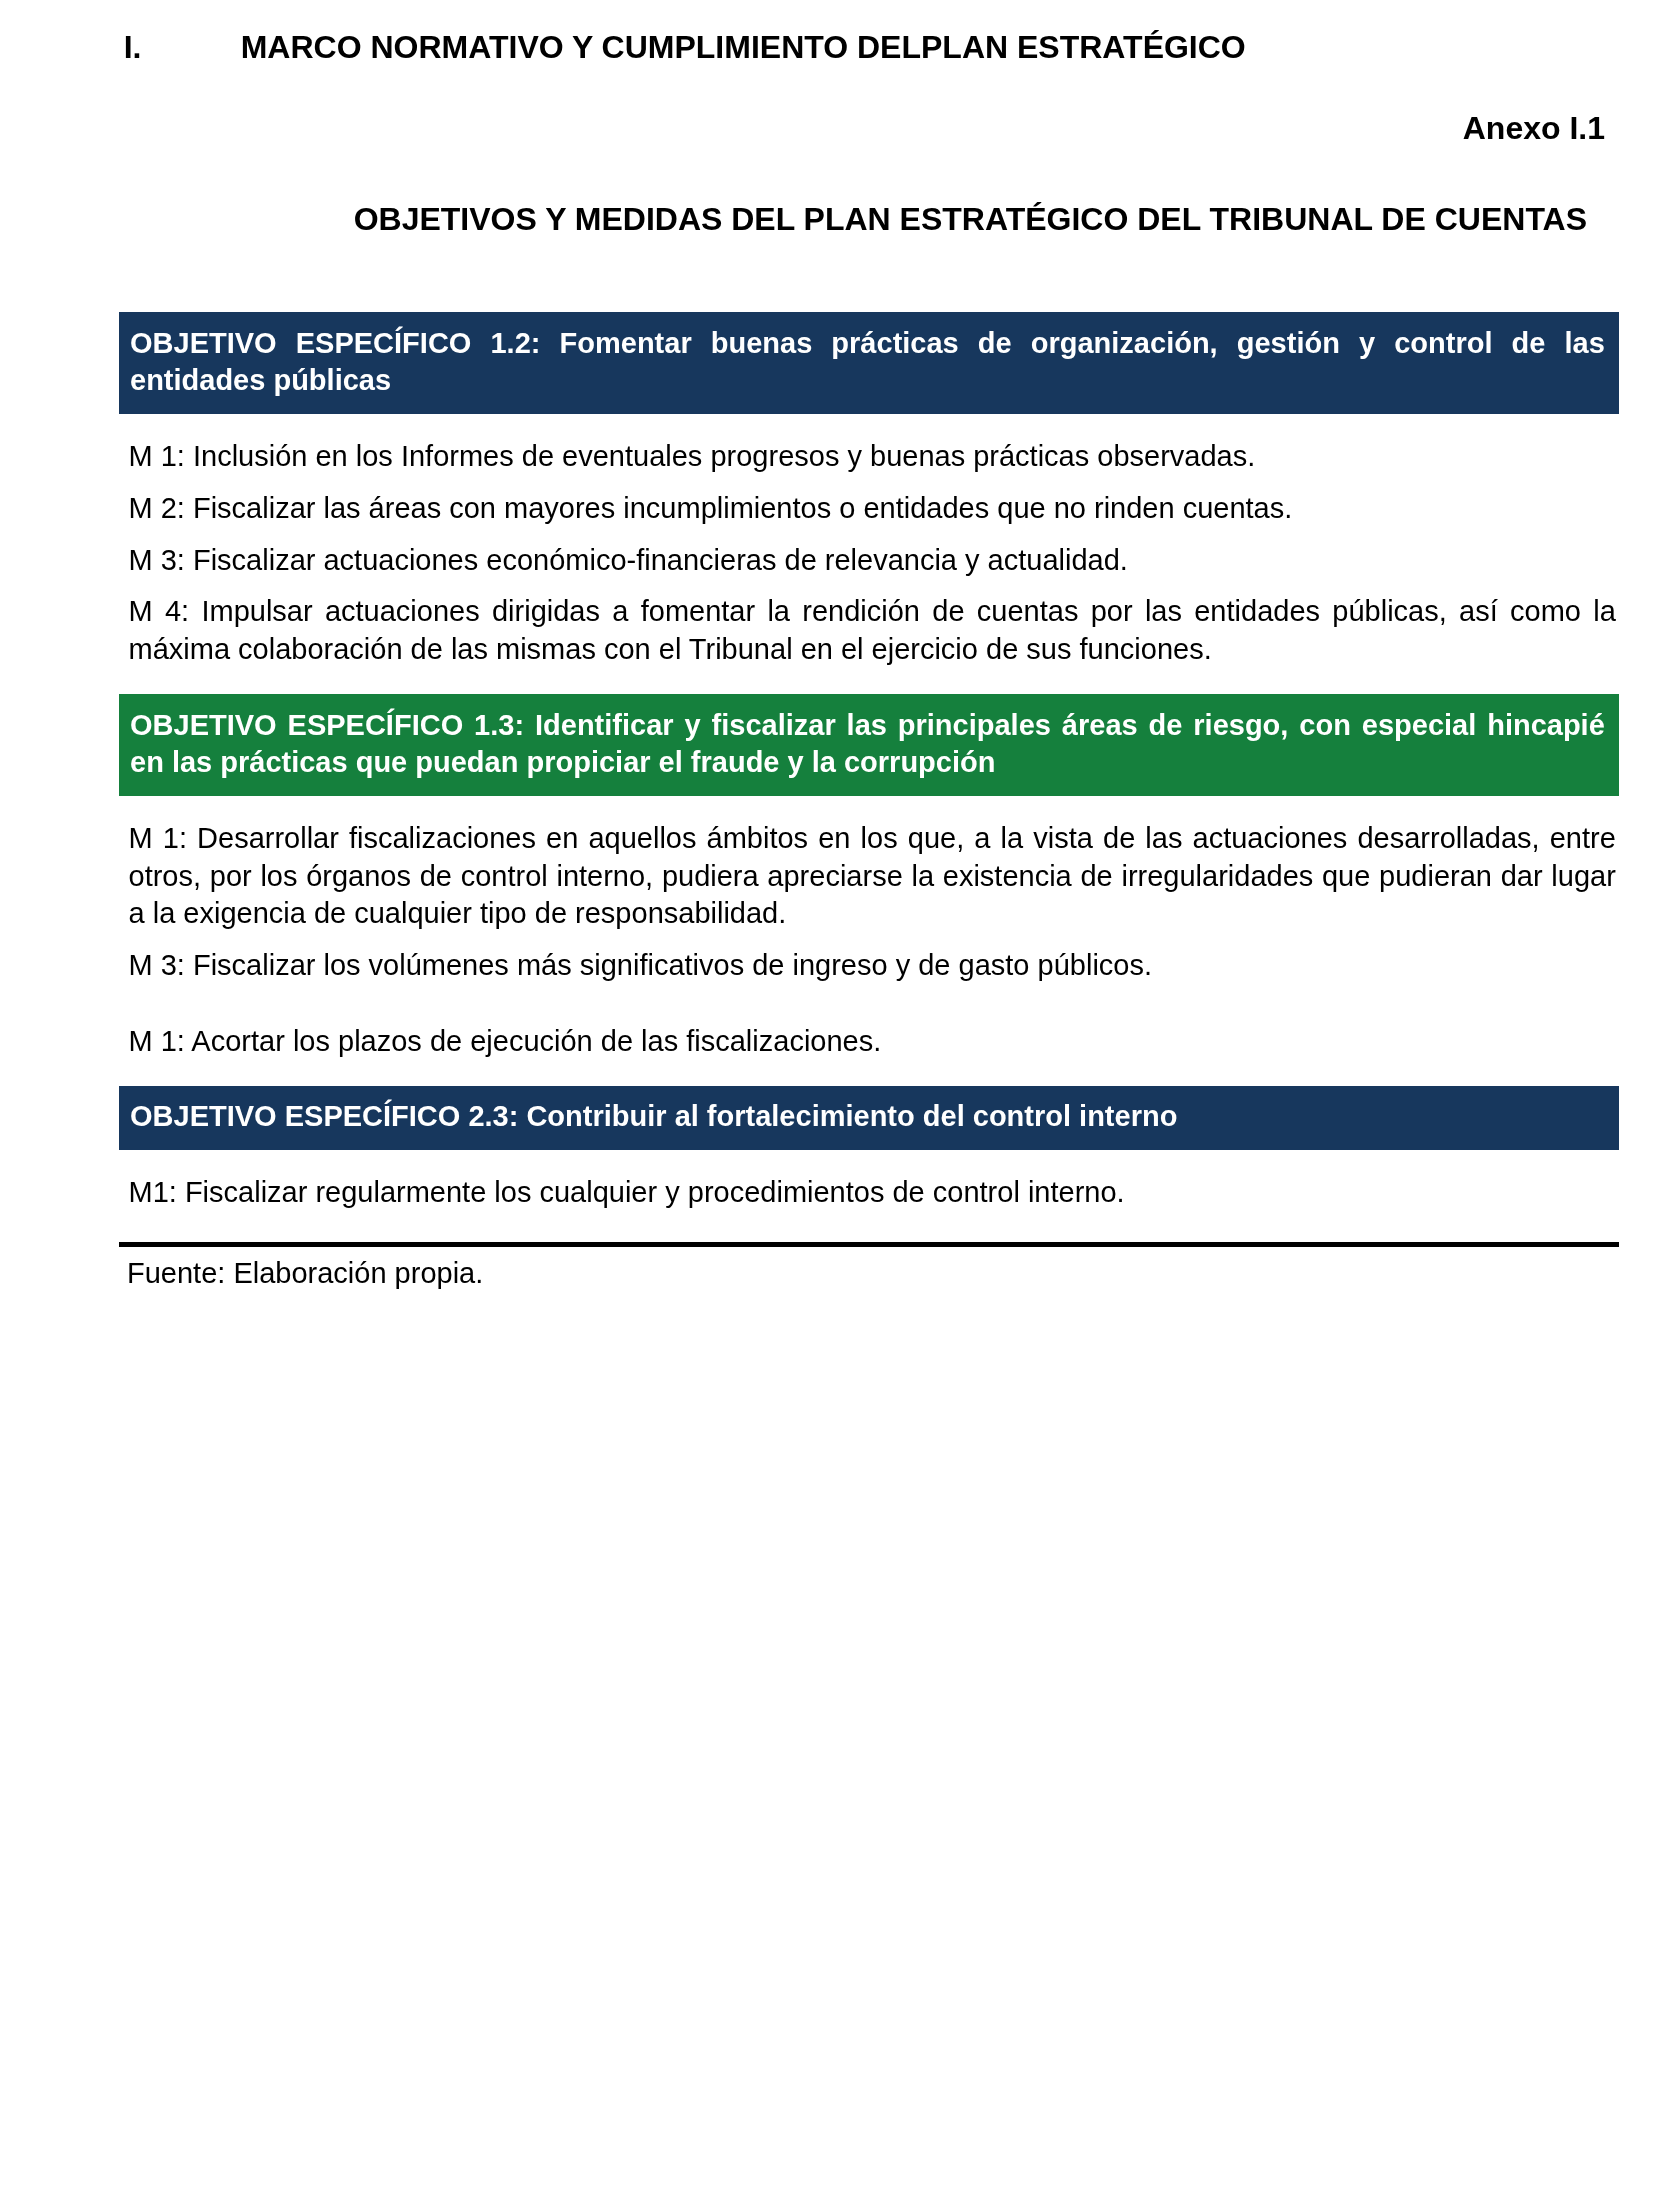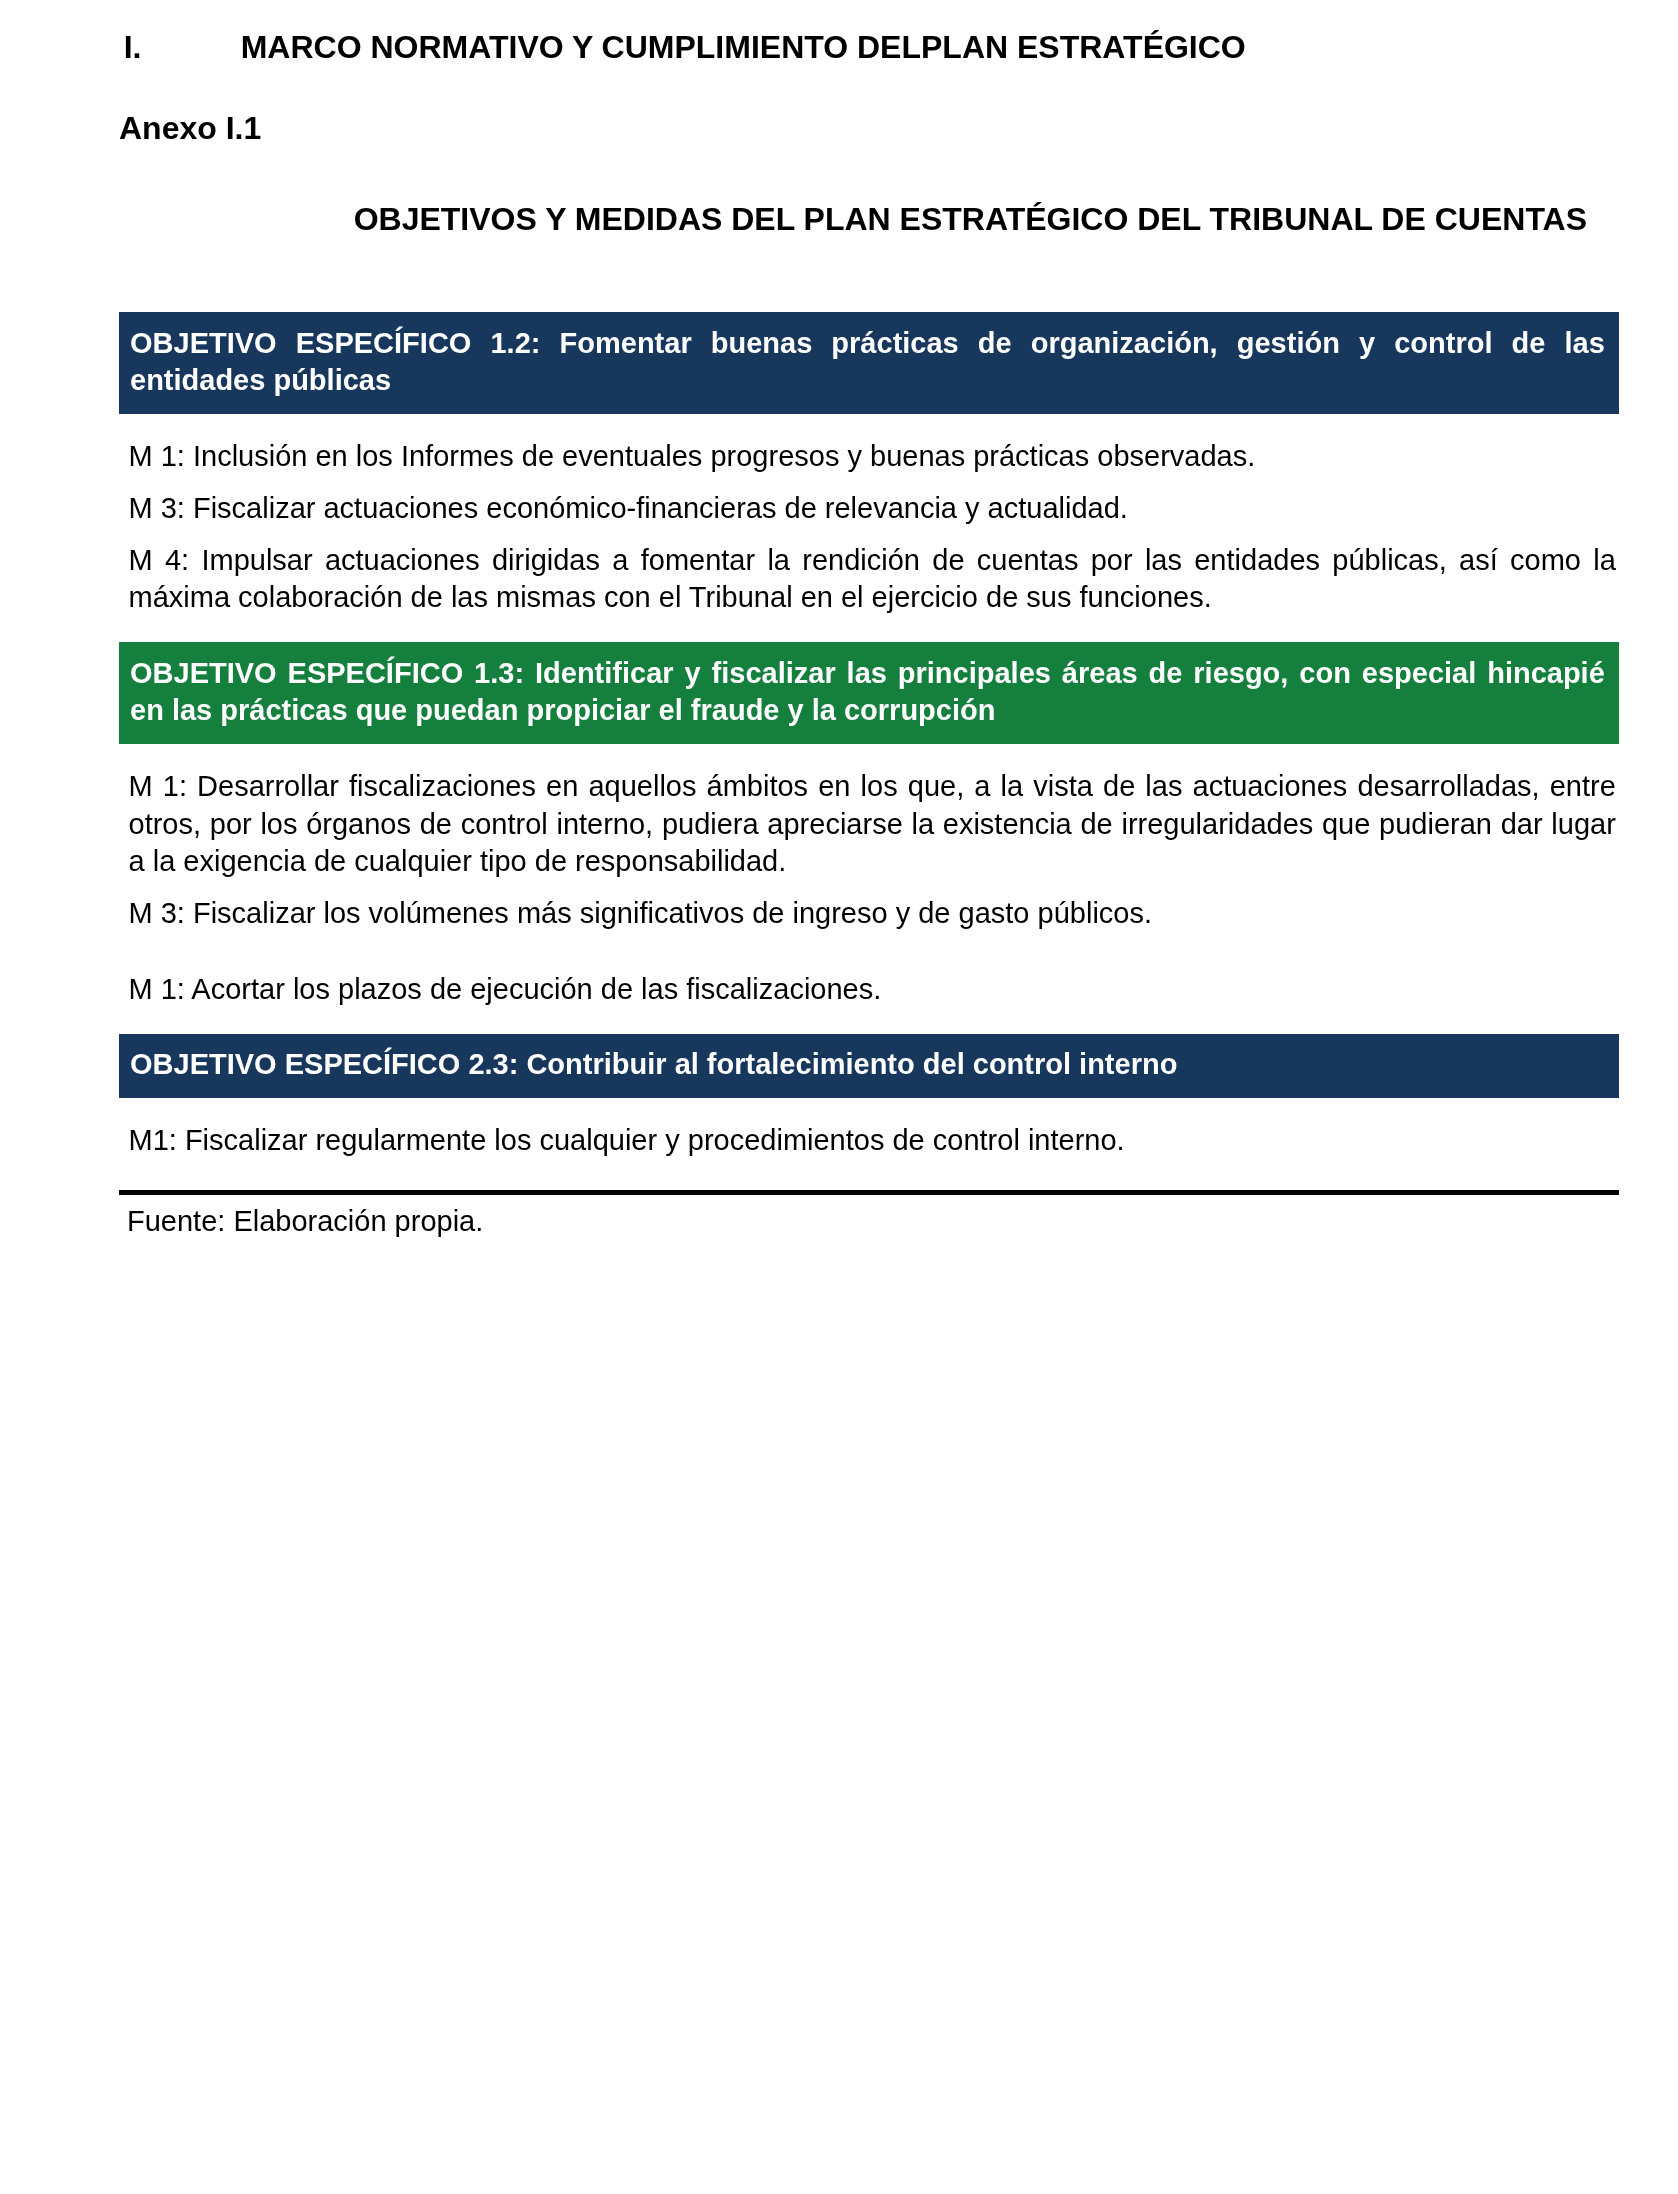--- a/index.html
+++ b/index.html
@@ -25,20 +25,21 @@
     font-weight: bold;
     font-size: 32px;
     line-height: 1.25;
     margin: 0 0 6.3px 4.7px;
   }
   .section-number {
     width: 117px;
     flex: 0 0 auto;
   }
   .annex-label {
+    text-align: right;
     font-weight: bold;
     font-size: 32px;
     margin: 43px 14px 0 0;
   }
   .table-title {
     text-align: right;
     font-weight: bold;
     font-size: 32px;
     margin: 52px 32px 0 32px;
     line-height: 1.25;
@@ -95,20 +96,21 @@
 
   <div class="annex-label">Anexo I.1</div>
 
   <div class="table-title">OBJETIVOS Y MEDIDAS DEL PLAN ESTRATÉGICO DEL TRIBUNAL DE CUENTAS</div>
 
   <div class="objectives-table">
 
     <div class="objective-header obj-header" style="background: rgb(23, 55, 93); color: rgb(255, 255, 255);">OBJETIVO ESPECÍFICO 1.2: Fomentar buenas prácticas de organización, gestión y control de las entidades públicas</div>
     <div class="measures">
       <p class="measure">M 1: Inclusión en los Informes de eventuales progresos y buenas prácticas observadas.</p>
+      <p class="measure">M 2: Fiscalizar las áreas con mayores incumplimientos o entidades que no rinden cuentas.</p>
       <p class="measure">M 3: Fiscalizar actuaciones económico-financieras de relevancia y actualidad.</p>
       <p class="measure">M 4: Impulsar actuaciones dirigidas a fomentar la rendición de cuentas por las entidades públicas, así como la máxima colaboración de las mismas con el Tribunal en el ejercicio de sus funciones.</p>
     </div>
 
     <div class="objective-header obj-header" style="background: #15803d; color: rgb(255, 255, 255);">OBJETIVO ESPECÍFICO 1.3: Identificar y fiscalizar las principales áreas de riesgo, con especial hincapié en las prácticas que puedan propiciar el fraude y la corrupción</div>
     <div class="measures">
       <p class="measure">M 1: Desarrollar fiscalizaciones en aquellos ámbitos en los que, a la vista de las actuaciones desarrolladas, entre otros, por los órganos de control interno, pudiera apreciarse la existencia de irregularidades que pudieran dar lugar a la exigencia de cualquier tipo de responsabilidad.</p>
       <p class="measure">M 3: Fiscalizar los volúmenes más significativos de ingreso y de gasto públicos.</p>
     </div>
 

